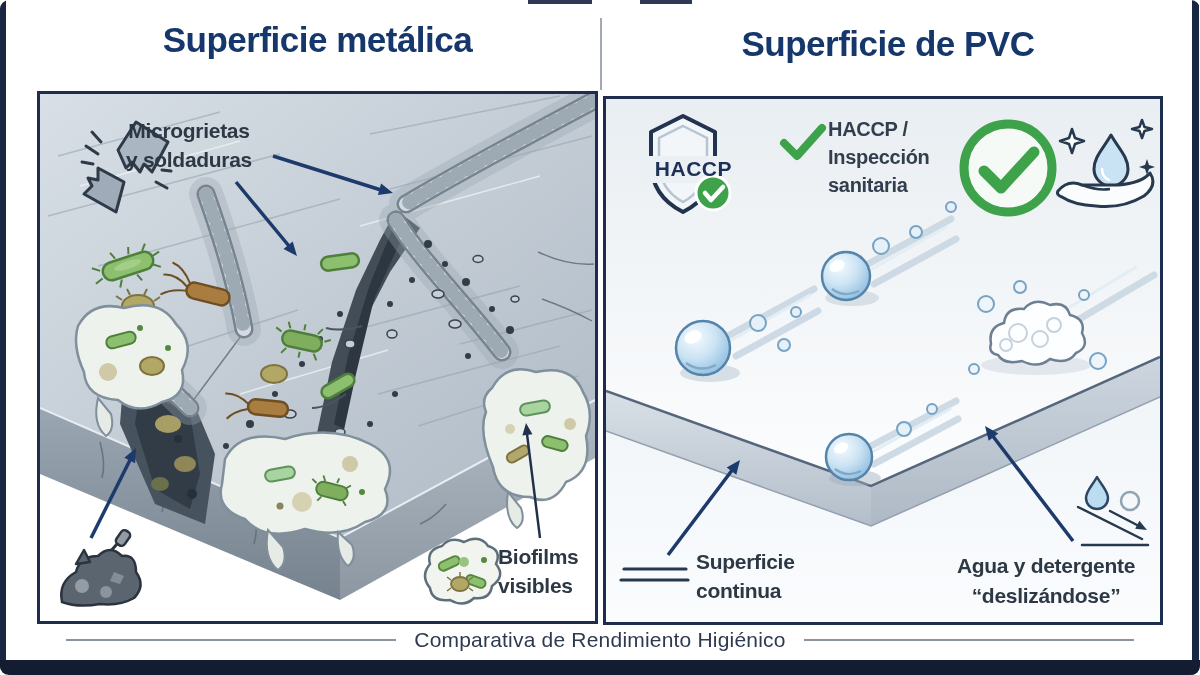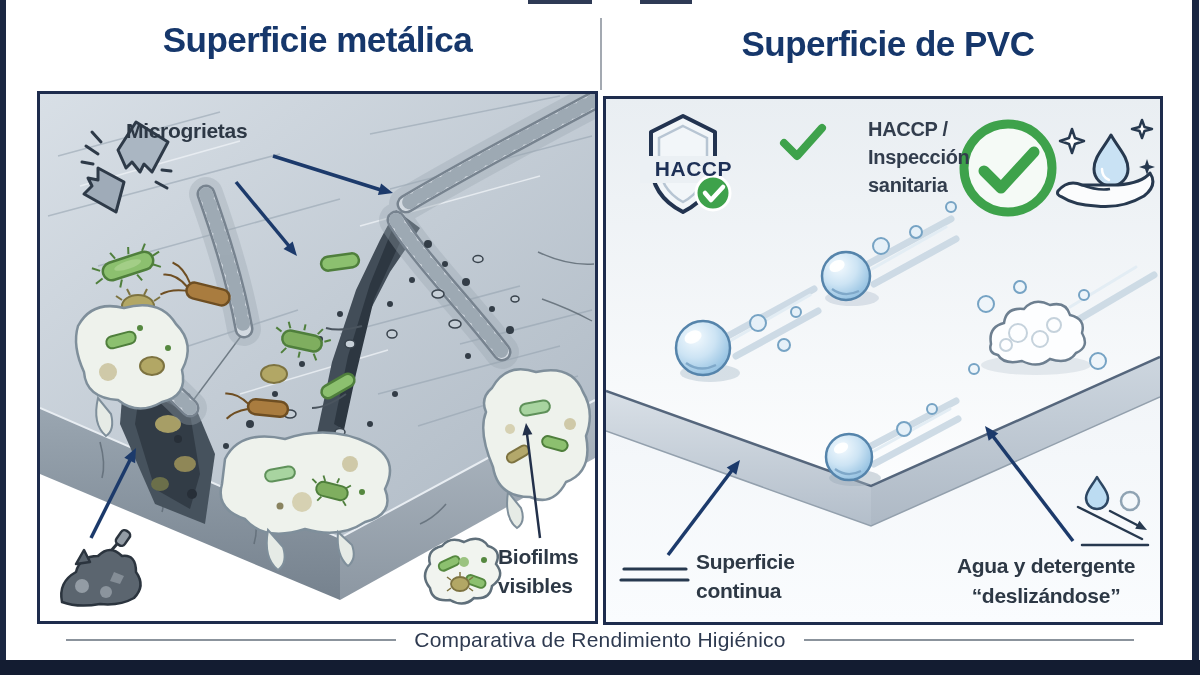--- a/index.html
+++ b/index.html
@@ -1,17 +1,17 @@
 <!DOCTYPE html>
 <html><head>
 <meta charset="utf-8">
 <style>
   html,body{margin:0;padding:0;background:#ffffff;}
   .stage{position:relative;width:1200px;height:675px;background:#ffffff;overflow:hidden;
-         font-family:"Liberation Sans", sans-serif;}
+         font-family:"Liberation Sans", sans-serif;border-radius:9px;}
   
   .edge{position:absolute;background:#1a2742;}
   .edge-left{left:0;top:0;width:6px;height:675px;}
   .edge-right{left:1192px;top:0;width:7px;height:675px;}
   .edge-bottom{left:0;top:660px;width:1200px;height:15px;background:#131c31;}
   .notch{position:absolute;top:0;height:4px;background:#2e3a55;}
   .notch-a{left:528px;width:64px;}
   .notch-b{left:640px;width:52px;}
   .title-divider{position:absolute;left:600px;top:18px;width:2px;height:72px;background:#a3a9b1;}
 
@@ -23,21 +23,21 @@
   .panel{position:absolute;border:3px solid #1e2c4d;background:#ffffff;box-sizing:border-box;}
   .panel-left{left:37px;top:91px;width:561px;height:533px;}
   .panel-right{left:603px;top:96px;width:560px;height:529px;}
   .panel svg.scene{position:absolute;left:0;top:0;}
 
   .lbl{position:absolute;font-weight:bold;font-size:21px;letter-spacing:-0.3px;
        color:#2d3845;line-height:29px;white-space:nowrap;}
   .lbl-micro{left:86px;top:22px;text-align:center;}
   .lbl-resid{left:84px;top:452px;}
   .lbl-bio{left:458px;top:448px;}
-  .lbl-haccp{left:222px;top:16px;font-size:20px;line-height:28px;color:#323d4d;margin-left:40px;}
+  .lbl-haccp{left:222px;top:16px;font-size:20px;line-height:28px;color:#323d4d;}
   .lbl-cont{left:90px;top:448px;}
   .lbl-water{left:322px;top:452px;width:236px;text-align:center;white-space:normal;line-height:30px;}
   .shield-text{position:absolute;left:28px;top:58px;width:98px;text-align:right;
                font-weight:bold;font-size:21px;letter-spacing:0.5px;color:#1d3056;}
 
   .footer-row{position:absolute;left:0;top:628px;width:1200px;display:flex;align-items:center;
               justify-content:center;gap:18px;}
   .fline{width:330px;height:0;border-top:2px solid #8b939c;}
   .fcaption{font-size:21px;color:#2e3a50;letter-spacing:0.2px;}
 </style>
@@ -357,20 +357,21 @@
           </g>
           <ellipse rx="9" ry="7" fill="#b2a765" stroke="#7d7340" stroke-width="1.8"></ellipse>
         </g>
         <circle cx="424" cy="468" r="5" fill="#9bc380"></circle>
           <circle cx="444" cy="466" r="3" fill="#55883f"></circle>
       </g>
     </svg>
 
     <div class="lbl lbl-micro">
       <div>Microgrietas</div>
+      <div>y soldaduras</div>
     </div>
     <div class="lbl lbl-bio">
       <div>Biofilms</div>
       <div>visibles</div>
     </div>
   </div>
 
   <div class="panel panel-right">
     <svg class="scene" width="554" height="523" viewBox="0 0 554 523">
       <defs>

